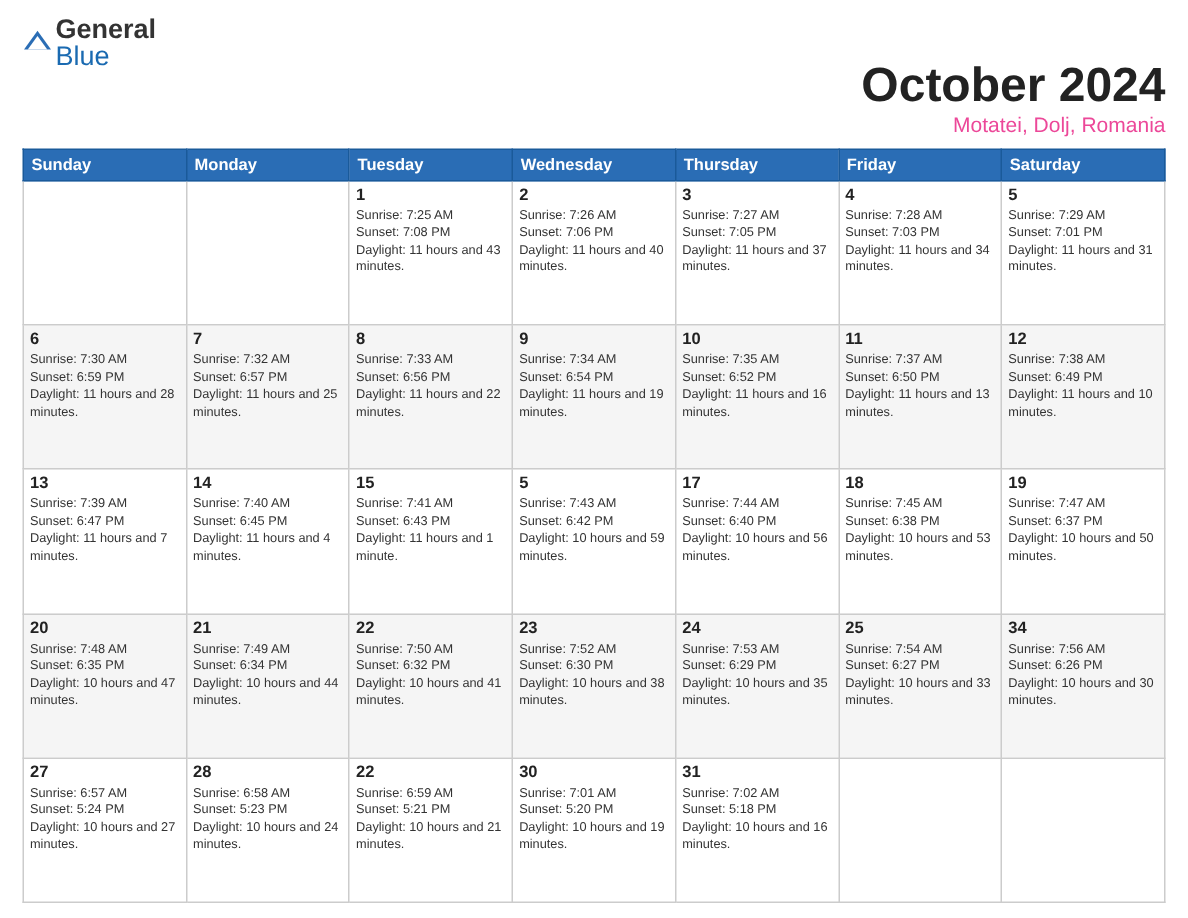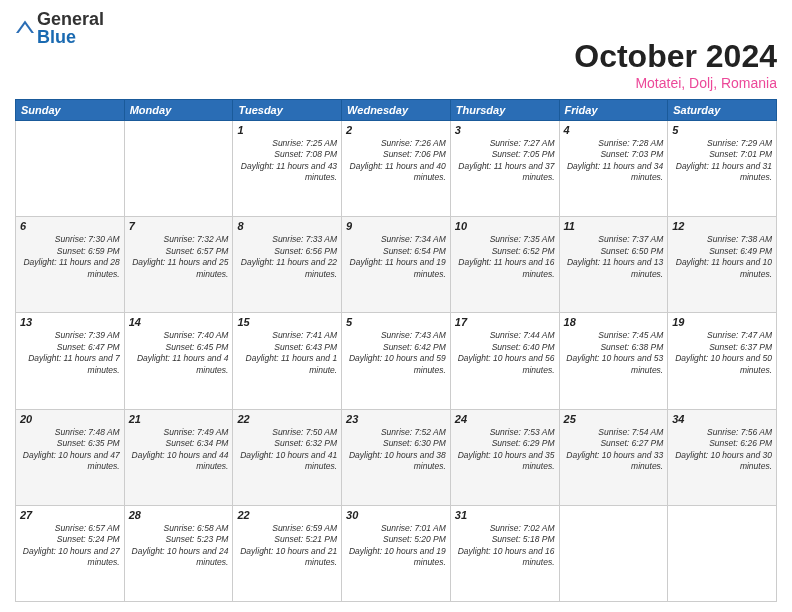--- a/index.html
+++ b/index.html
@@ -32,21 +32,21 @@
       flex-direction: column;
       line-height: 1;
     }
     .logo-general {
       font-size: 18px;
       font-weight: bold;
       color: #333;
     }
     .logo-blue {
       font-size: 18px;
-      font-weight: bold;
+      font-weight: normal;
       color: #1a6ab1;
     }
     .logo-icon {
       width: 20px;
       height: 20px;
       margin-right: 2px;
     }
     .title-block {
       text-align: right;
       margin-top: 28px;
@@ -57,21 +57,20 @@
       color: #222;
     }
     .location {
       font-size: 14px;
       color: #ec4899;
     }
     .calendar {
       width: 100%;
       border-collapse: collapse;
       flex: 1;
-      font-style: italic;
     }
     .calendar th {
       background: #2a6db5;
       color: #fff;
       font-size: 11px;
       font-weight: bold;
       padding: 4px 5px;
       text-align: left;
       border: 1px solid #1a5a9a;
     }
@@ -92,21 +91,20 @@
       font-size: 11px;
       font-weight: bold;
       color: #222;
       display: block;
       margin-bottom: 2px;
     }
     .day-info {
       font-size: 8.5px;
       color: #333;
       line-height: 1.35;
-      text-align: right;
     }
     .empty-cell {
       background: #f9f9f9;
     }
   </style>
 </head>
 <body>
 
 <div class="page">
   <div class="header">

